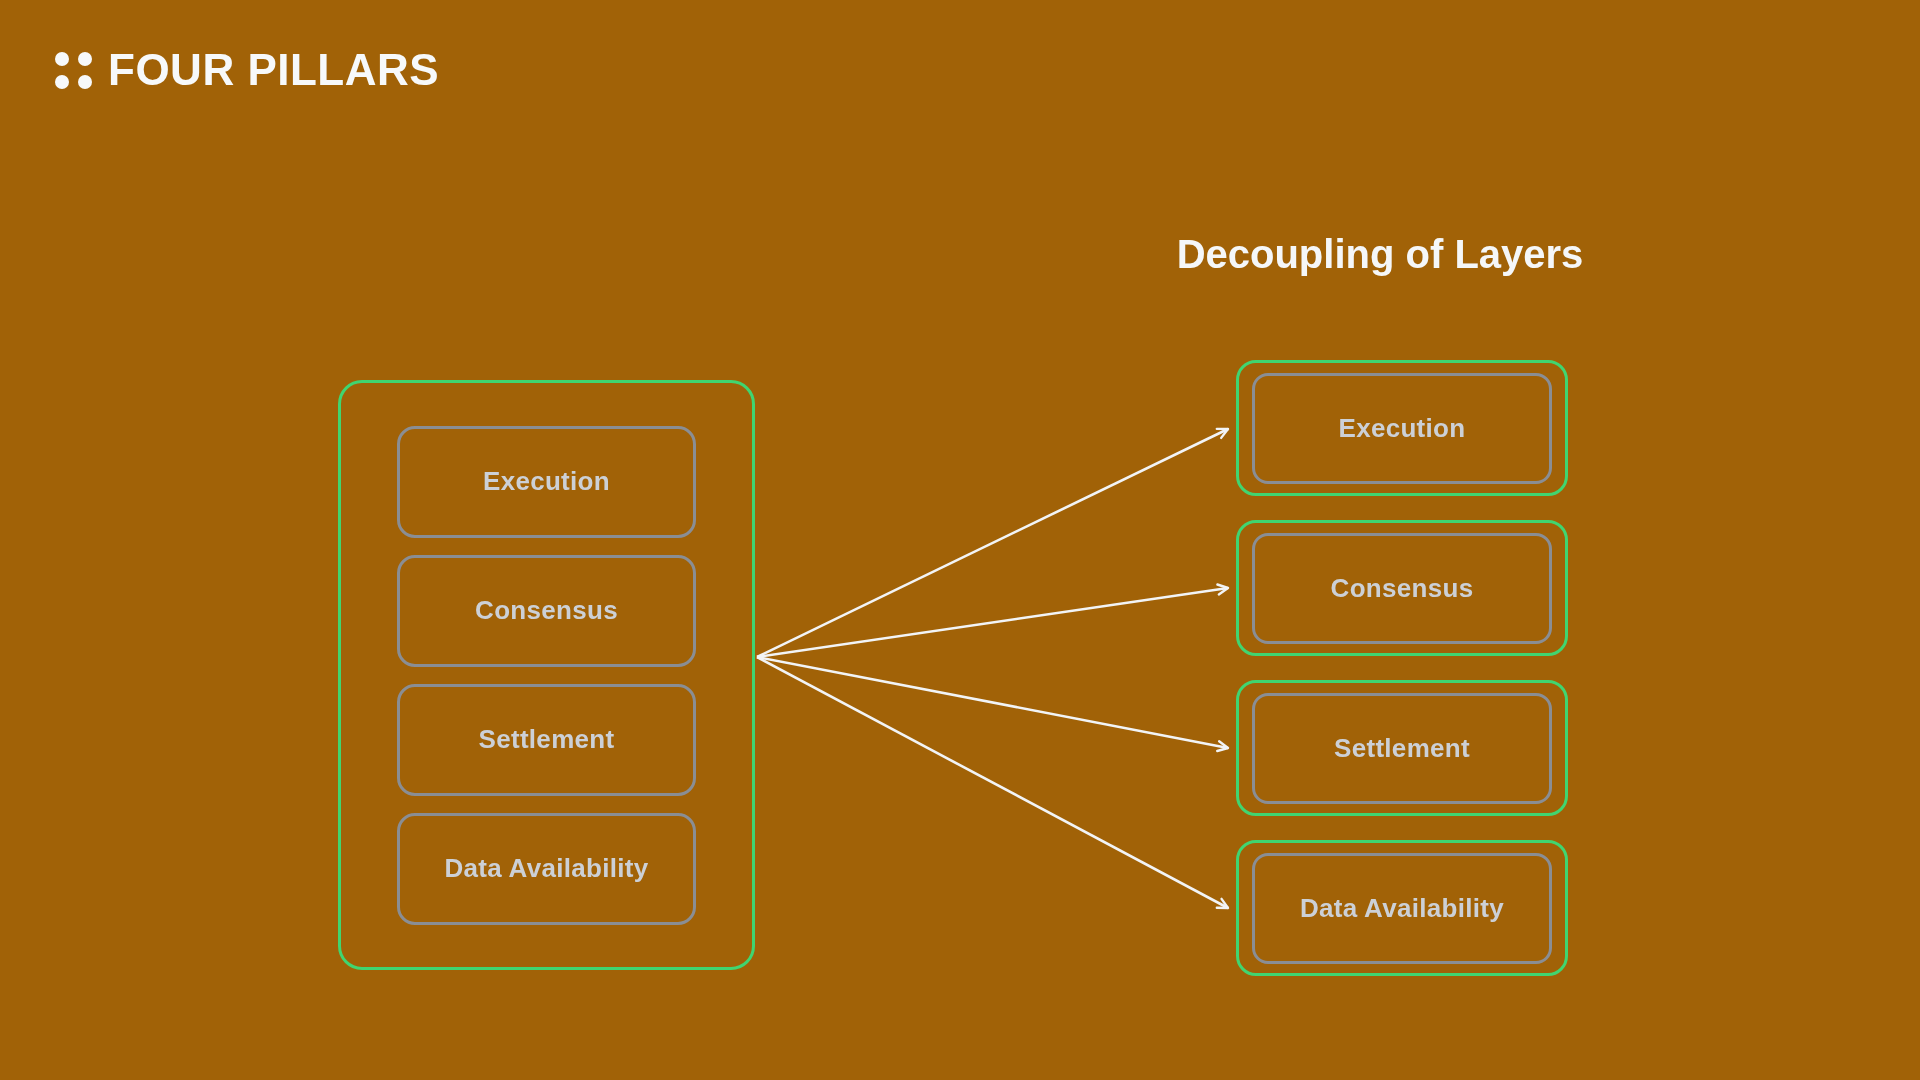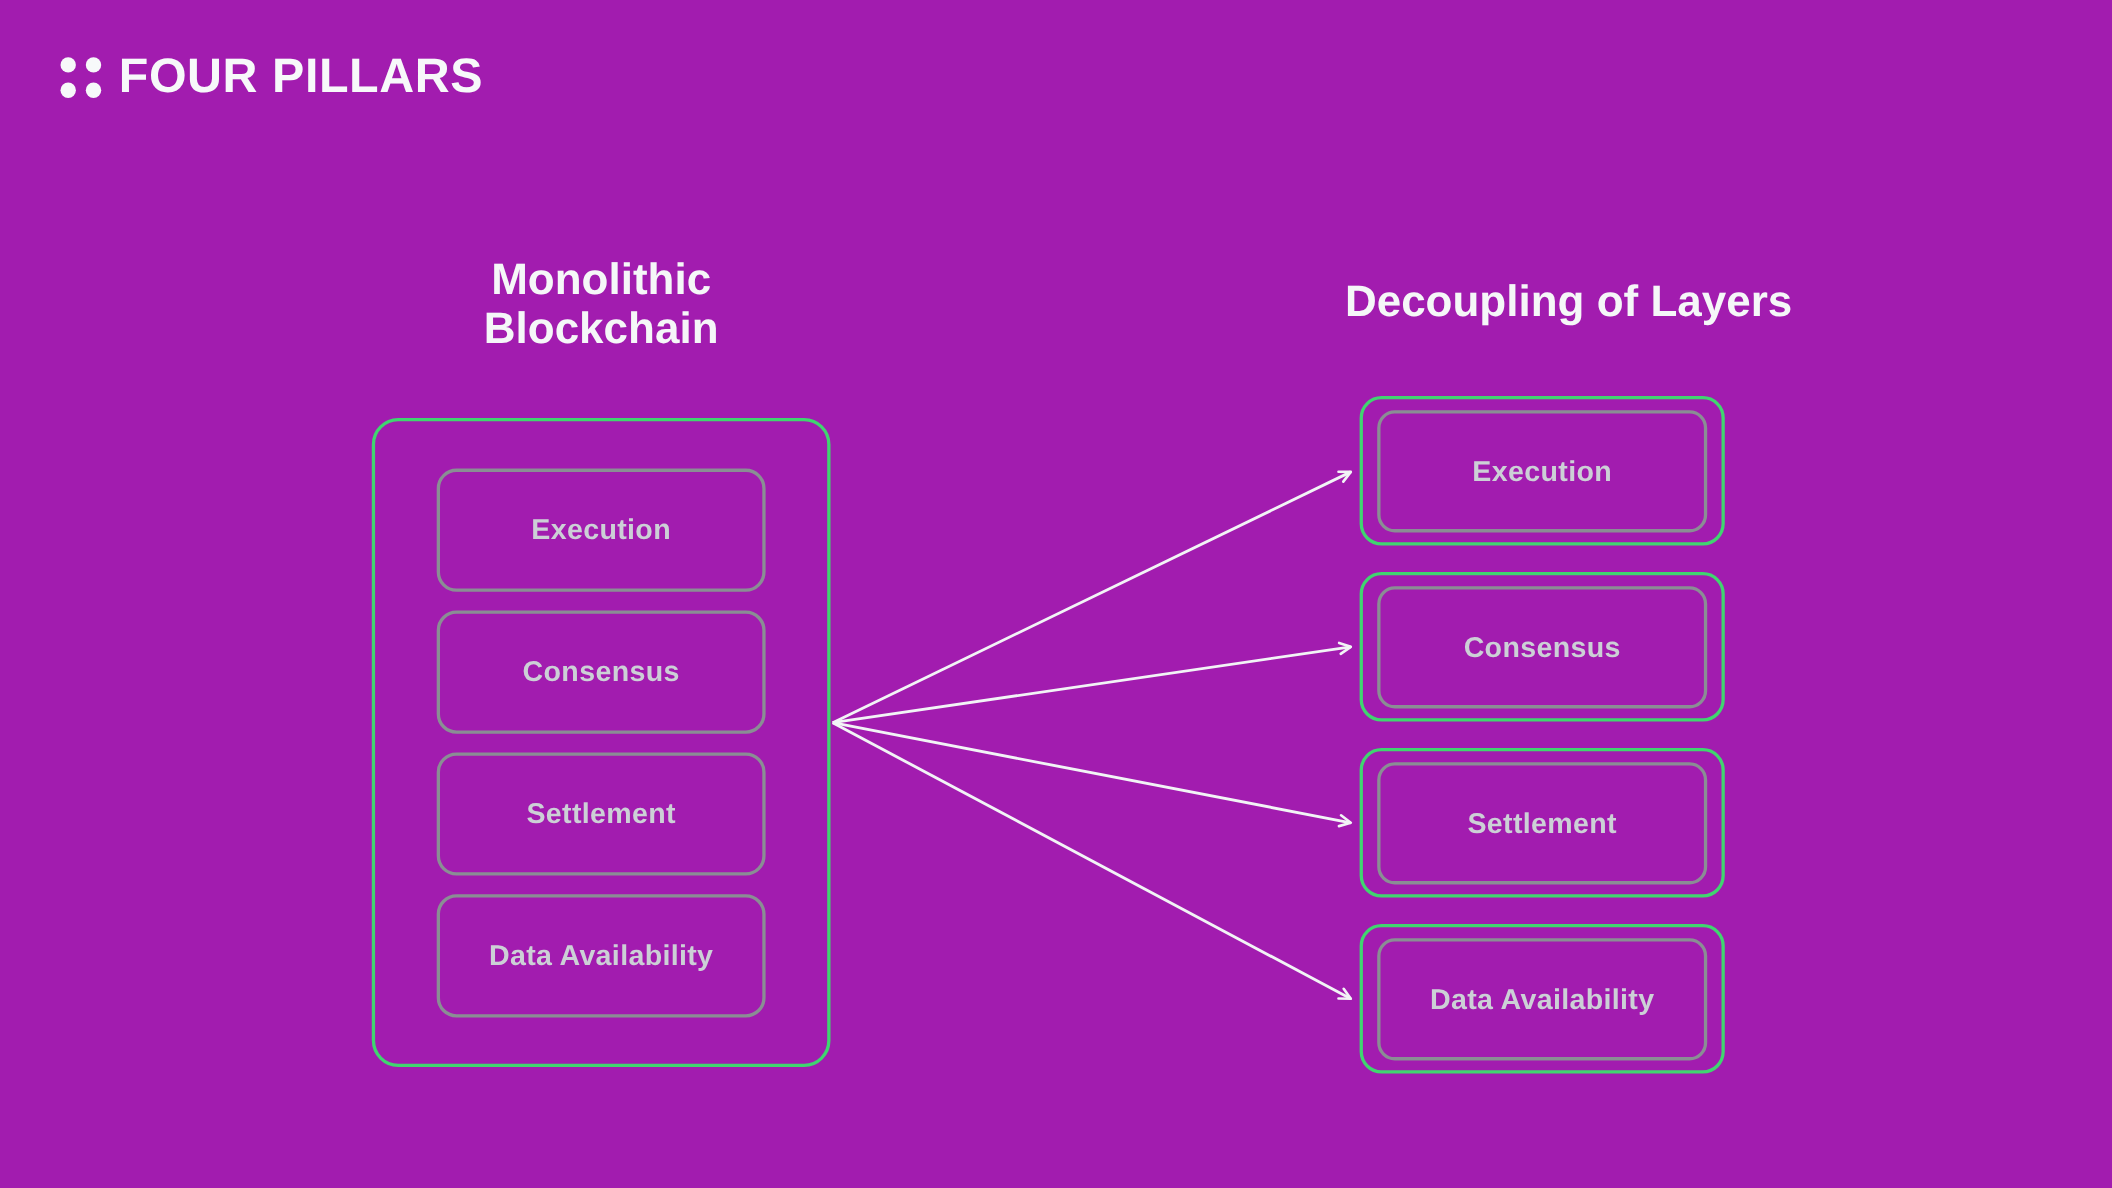--- a/index.html
+++ b/index.html
@@ -1,39 +1,39 @@
 <!DOCTYPE html>
 <html><head>
 <meta charset="utf-8">
 <style>
   html,body{margin:0;padding:0;background:#10141c;}
   .stage{
     position:relative;
     width:1920px;height:1080px;
-    background:#a21caf;
+    background:#a16207;
     font-family:"Liberation Sans","DejaVu Sans",sans-serif;
     overflow:hidden;
   }
   
   .brand{position:absolute;left:55px;top:48px;display:flex;align-items:center;gap:16px;}
   .dots{display:grid;grid-template-columns:14px 14px;grid-template-rows:14px 14px;gap:9px;}
   .dots i{display:block;width:14px;height:14px;border-radius:50%;background:#f7f9fa;}
   .brand-name{
     color:#f7f9fa;font-size:44px;font-weight:700;letter-spacing:.5px;line-height:44px;
   }
   .slide-title{
     position:absolute;top:44px;right:27px;margin:0;
     color:#f5f7f8;font-size:43px;font-weight:700;letter-spacing:.2px;
   }
   
   .section-heading{
     position:absolute;margin:0;color:#f5f7f8;font-size:40px;font-weight:700;text-align:center;
   }
   .heading-left{left:338px;top:232px;width:417px;}
-  .heading-right{left:1206px;top:232px;width:440px;margin-top:20px;}
+  .heading-right{left:1160px;top:232px;width:440px;}
   
   .mono-box{
     position:absolute;left:338px;top:380px;width:417px;height:590px;
     box-sizing:border-box;border:3px solid #40d570;border-radius:24px;
     display:flex;flex-direction:column;justify-content:center;align-items:center;gap:17px;
     padding:45px 58px;
   }
   .layer-box{
     box-sizing:border-box;width:299px;height:112px;flex:0 0 112px;
     border:3px solid #8a8e94;border-radius:18px;
@@ -65,21 +65,20 @@
   <div class="brand">
     <div class="dots">
       <i></i>
       <i></i>
       <i></i>
       <i></i>
     </div>
     <span class="brand-name">FOUR PILLARS</span>
   </div>
 
-  <h2 class="section-heading heading-left">Monolithic Blockchain</h2>
   <h2 class="section-heading heading-right">Decoupling of Layers</h2>
 
   <div class="mono-box">
     <div class="layer-box">Execution</div>
     <div class="layer-box">Consensus</div>
     <div class="layer-box">Settlement</div>
     <div class="layer-box">Data Availability</div>
   </div>
 
   <svg class="arrows" viewBox="0 0 1920 1080" xmlns="http://www.w3.org/2000/svg">

